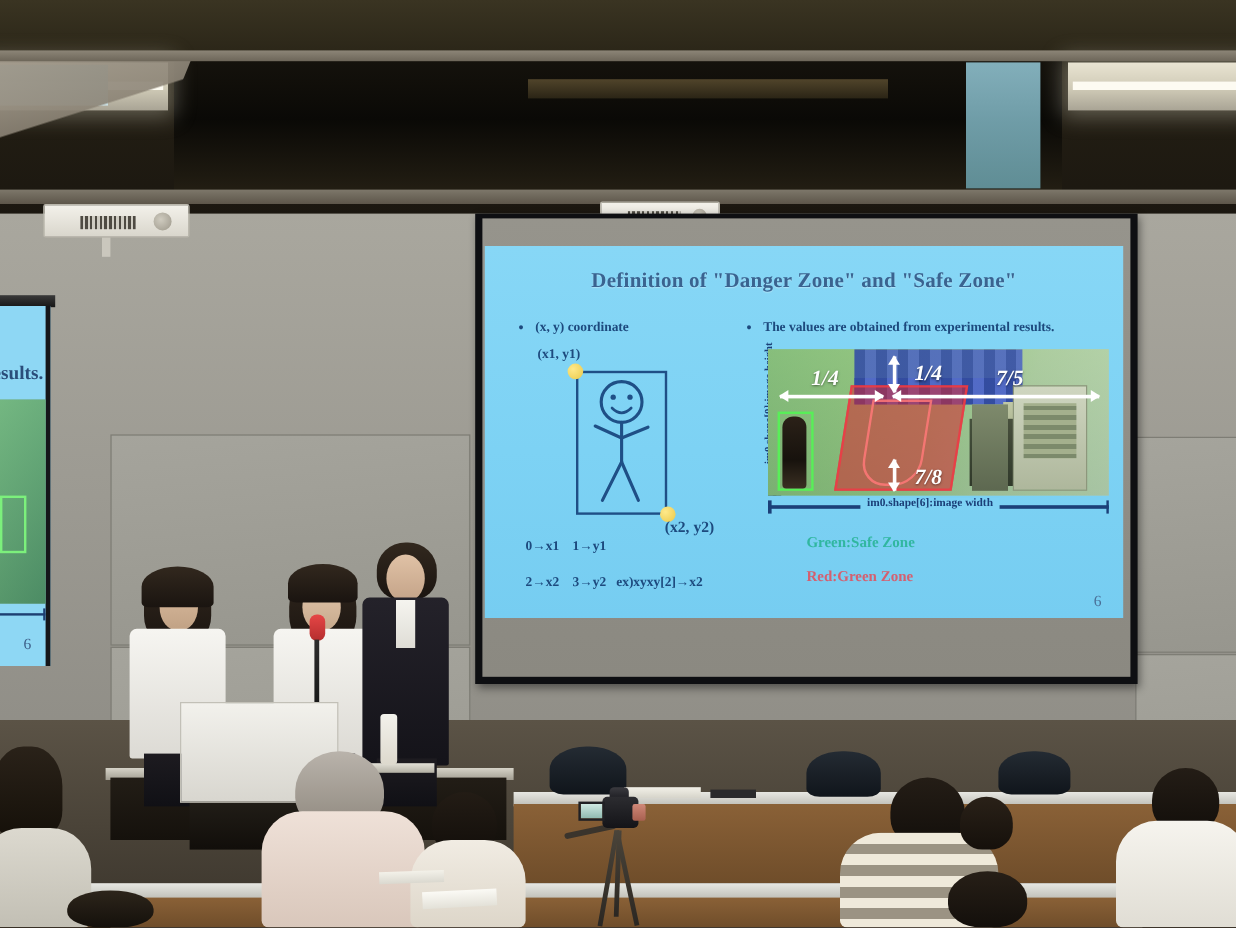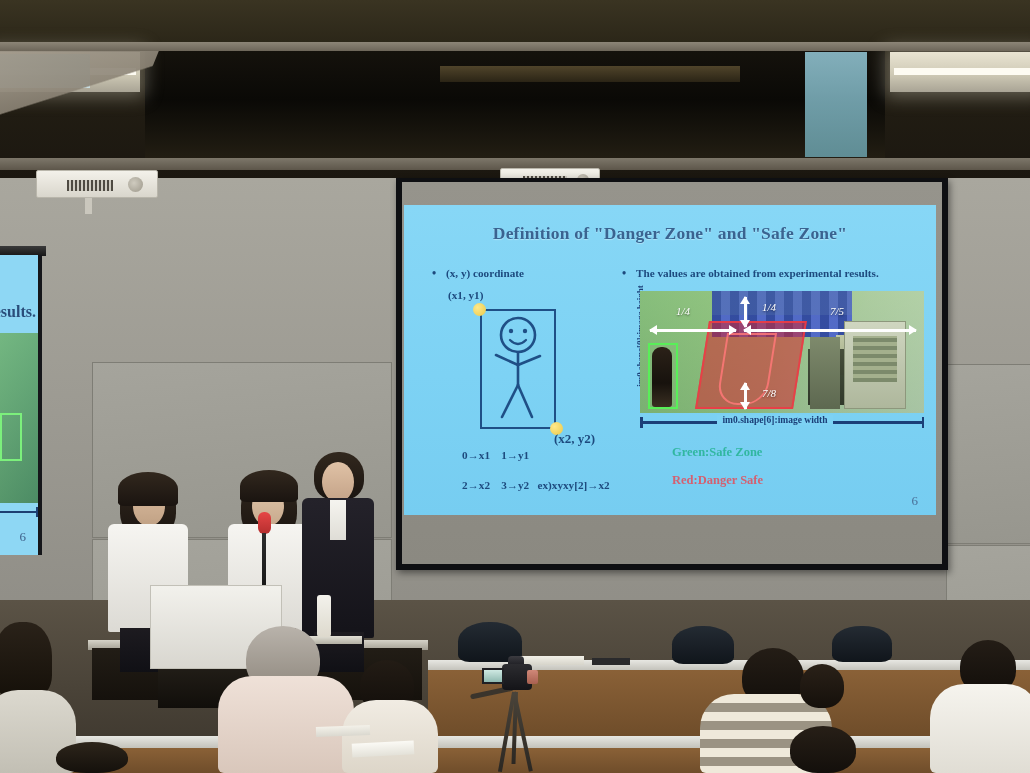--- a/index.html
+++ b/index.html
@@ -185,21 +185,20 @@
   }
   .dot-tl { left: 69px; top: 98px; }
   .dot-br { left: 146px; top: 217px; }
   .xy2 { position: absolute; left: 150px; top: 226px;
          color:#1d4a7e; font-size: 13px; font-weight: bold; }
   .stick { position: absolute; left: 76px; top: 104px; }
 
   .maprow {
     position: absolute; color:#1d4a7e; font-size: 11.2px; font-weight: bold;
     white-space: pre;
-    margin-left: 24px;
   }
   .maprow-1 { left: 34px; top: 244px; }
   .maprow-2 { left: 34px; top: 274px; }
 
   
   .photo-wrap { position: absolute; left: 222px; top: 86px; width: 298px; height: 128px; }
   .photo {
     position: absolute; left: 14px; top: 0; width: 284px; height: 122px;
     background:
       linear-gradient(180deg, rgba(150,220,170,.35), rgba(90,170,140,.30)),
@@ -245,22 +244,22 @@
   }
   .ph-cab {
     position:absolute; left:196px; top:44px; width:58px; height:40px;
     background: linear-gradient(180deg,#c0c8a6,#9ba67f);
   }
   .ph-dark {
     position:absolute; left:168px; top:58px; width:38px; height:56px;
     background: linear-gradient(180deg,#3c4433,#242a1e); opacity:.9;
   }
 
-  .ann { position: absolute; color: #ffffff; font-weight: normal;
-         font-size: 11px; text-shadow: 0 1px 2px rgba(0,0,0,.5); font-style: italic; }
+  .ann { position: absolute; color: #ffffff; font-weight: bold;
+         font-size: 18px; text-shadow: 0 1px 2px rgba(0,0,0,.5); font-style: italic; }
   .arrow-h, .arrow-v { position: absolute; background: #fff; }
   .arrow-h { height: 2.5px; }
   .arrow-v { width: 2.5px; }
   .arrow-h:before, .arrow-h:after {
     content:""; position:absolute; top:-4px; width:0; height:0;
     border-top:5.5px solid transparent; border-bottom:5.5px solid transparent;
   }
   .arrow-h:before { left:-1px; border-right:8px solid #fff; }
   .arrow-h:after  { right:-1px; border-left:8px solid #fff; }
   .arrow-v:before, .arrow-v:after {
@@ -531,21 +530,21 @@
         <div class="ann" style="left:122px; top:96px;">7/8</div>
       </div>
 
       <div class="dim-h"></div>
       <div class="hlabel">
         <span>im0.shape[6]:image width</span>
       </div>
     </div>
 
     <div class="legend-safe">Green:Safe Zone</div>
-    <div class="legend-danger">Red:Danger Safe</div>
+    <div class="legend-danger">Red:Green Zone</div>
 
     <div class="slide-num">6</div>
   </div>
 
   <div class="stage"></div>
   <div class="stage-edge"></div>
   <div class="stage-front"></div>
 
   <div class="person">
     <div class="hair" style="left:120px; top:476px; width:56px; height:62px;"></div>

